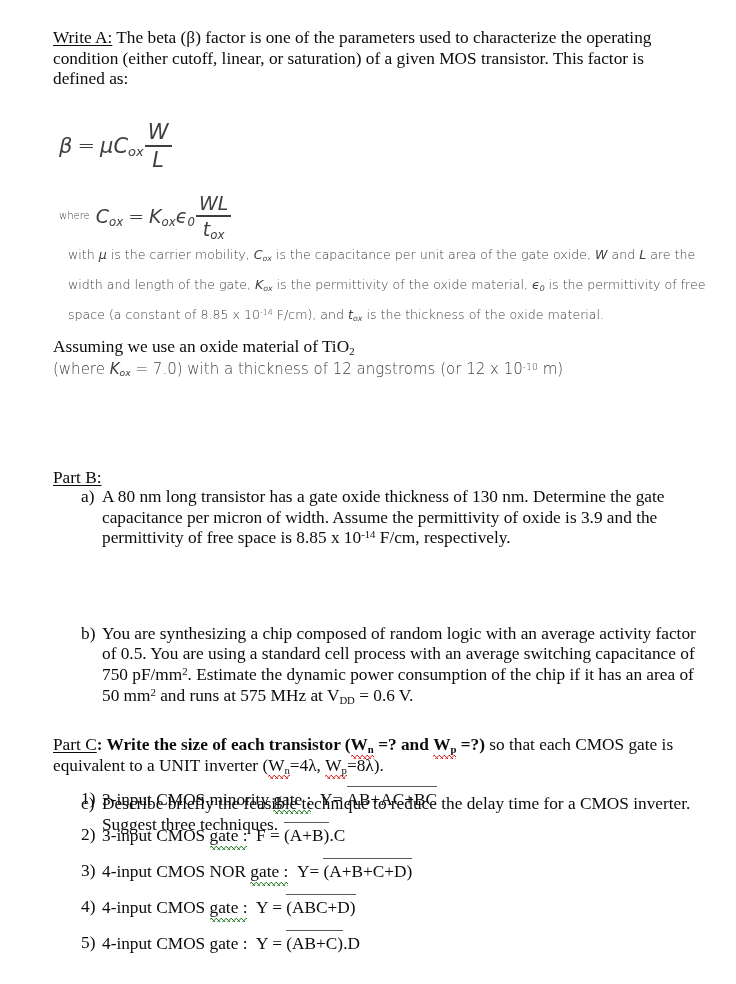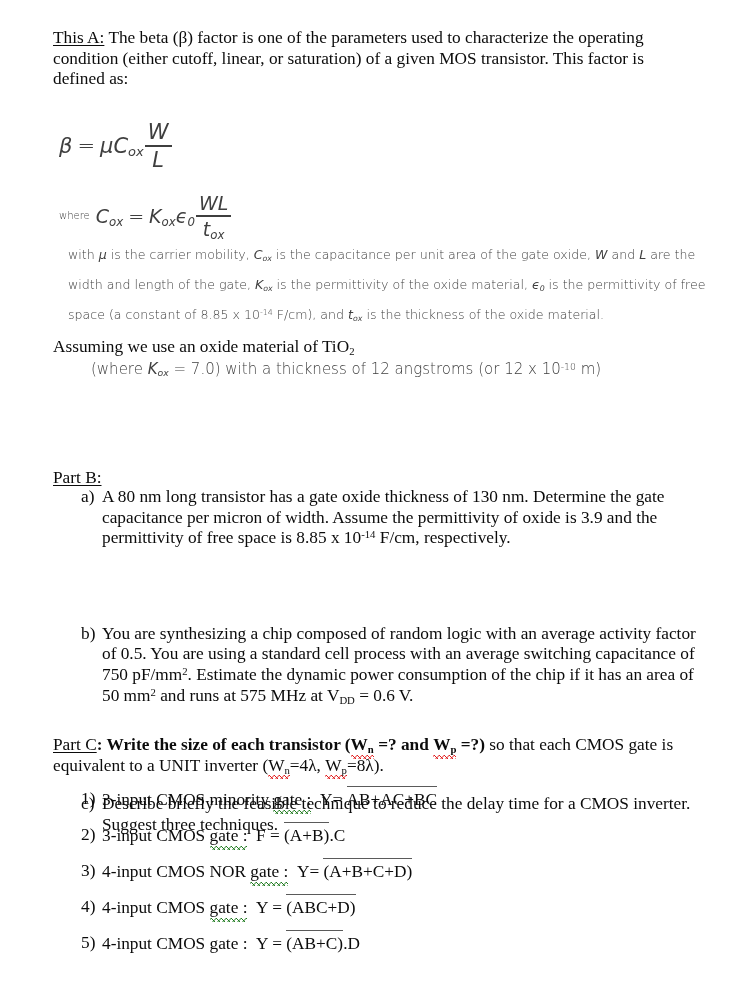--- a/index.html
+++ b/index.html
@@ -76,21 +76,21 @@
   .eqmid { font-size: 19px; }
 
   
   #eq2 { left: 59px; top: 192px; }
 
   
   #mathpara { left: 68px; top: 240px; width: 640px; font-size: 12.6px; line-height: 30px; }
 
   
   #assume1 { left: 53px; top: 337px; width: 640px; }
-  #assume2 { left: 53px; top: 360px; width: 640px; font-family: "DejaVu Sans", sans-serif; font-size: 15px; color: #3f3f3f; font-weight: 300; margin-left: 38px; }
+  #assume2 { left: 53px; top: 360px; width: 640px; font-family: "DejaVu Sans", sans-serif; font-size: 15px; color: #3f3f3f; font-weight: 300; }
   #assume3 { left: 53px; top: 387px; width: 640px; }
 
   
   #partB-head { left: 53px; top: 468px; }
   .item {
     position: relative;
     padding-left: 49px;
     width: 600px;
   }
   .item .mk {
@@ -160,21 +160,21 @@
     height: 1.3px;
     background: #5a5a5a;
   }
 </style>
 </head>
 <body>
 
 <div class="page">
 
   <div class="blk serif" id="partA-intro">
-    <span class="uline">This A:</span>
+    <span class="uline">Write A:</span>
     <span>The beta (β) factor is one of the parameters used to characterize the operating</span><br>
     <span>condition (either cutoff, linear, or saturation) of a given MOS transistor. This factor is</span><br>
     <span>defined as:</span>
   </div>
 
   <div class="blk mathtext eqbig" id="eq1">
     <span class="eqrow">
       <span class="ital">β</span>
       <span style="padding:0 5px">=</span>
       <span class="ital">μ</span>

